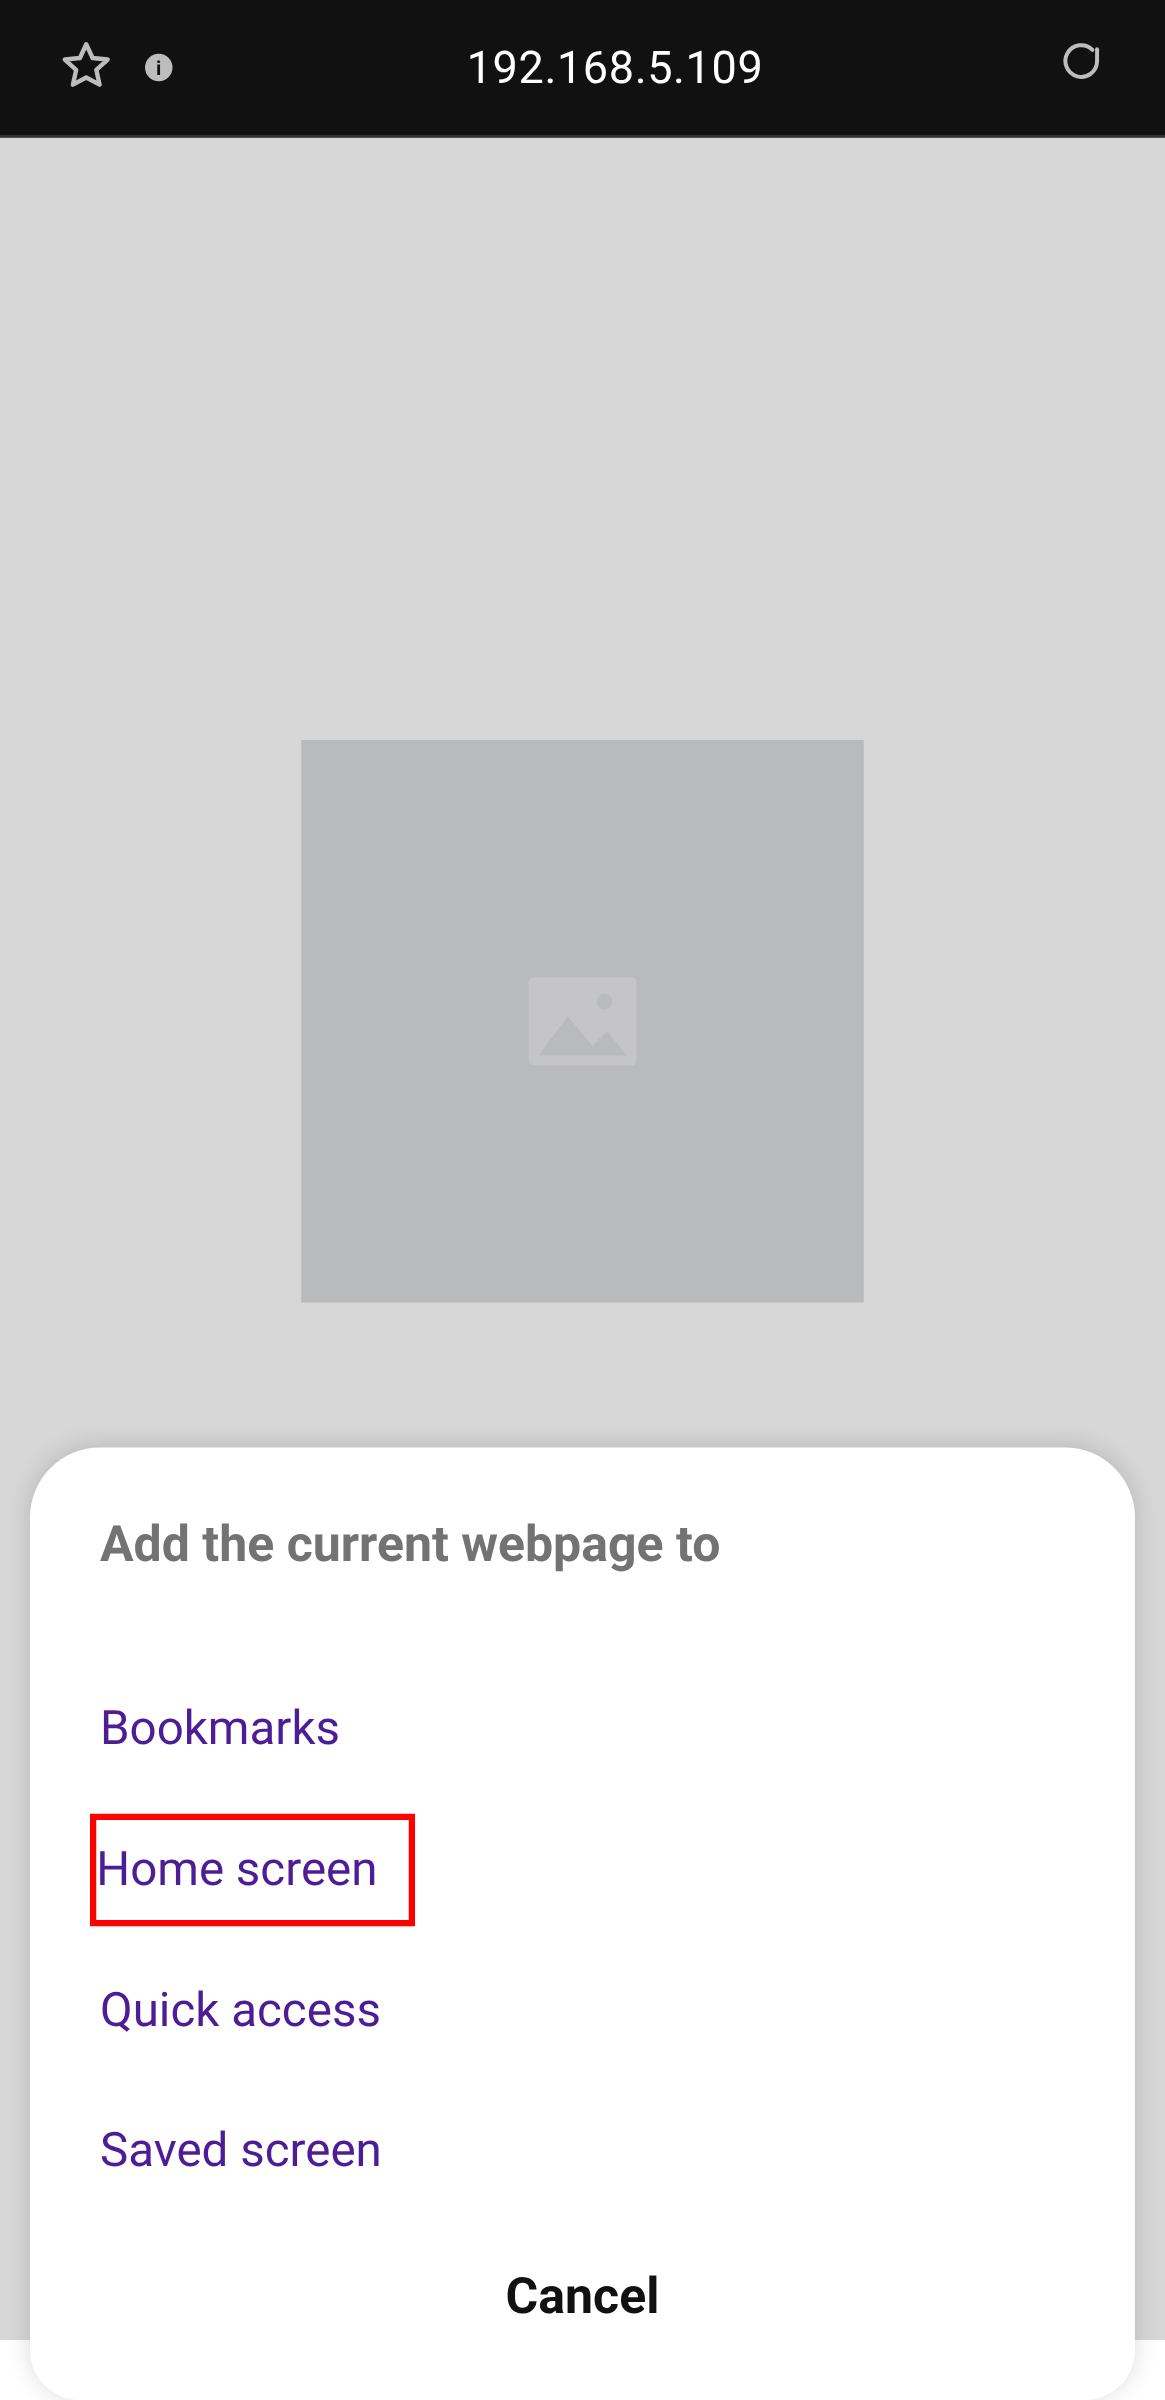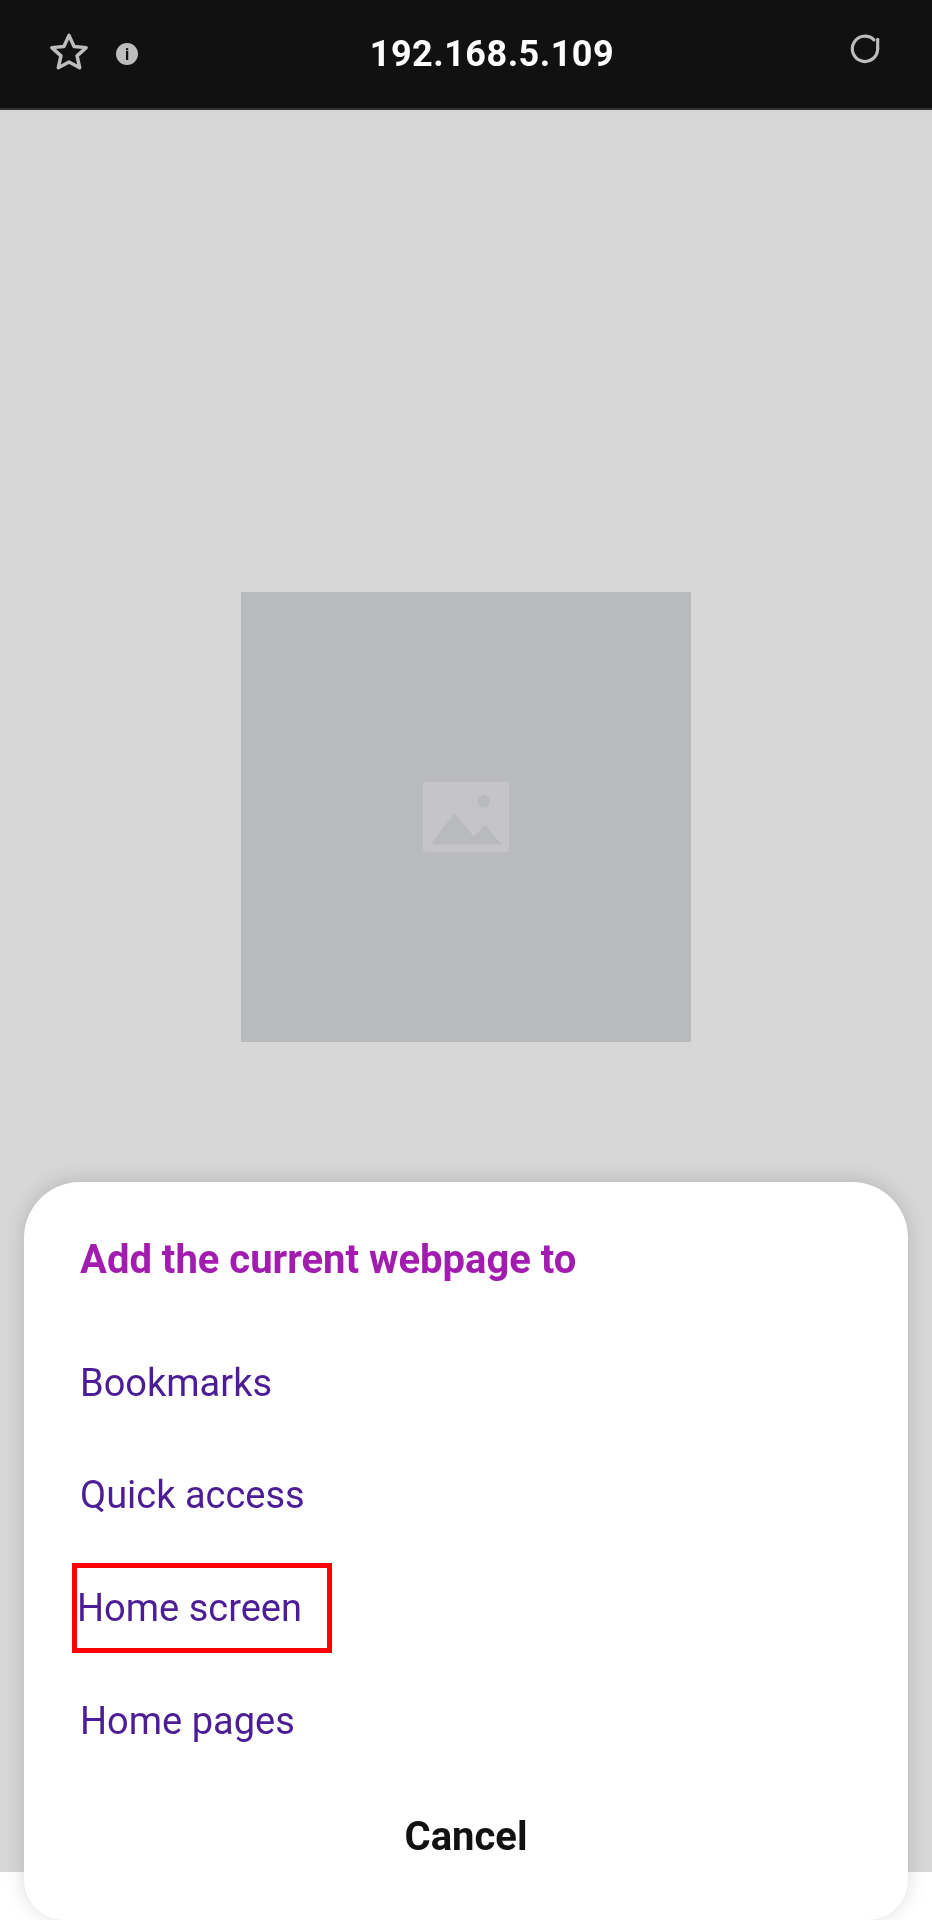--- a/index.html
+++ b/index.html
@@ -30,21 +30,21 @@
       color: #111;
       font-size: 16px;
       font-weight: 700;
       display: flex; align-items: center; justify-content: center;
     }
     .topbар .addr {
       flex: 1;
       text-align: center;
       color: #fff;
       font-size: 36px;
-      font-weight: 700;
+      font-weight: 400;
       letter-spacing: 0.5px;
     }
     .topbар .reload svg { width: 38px; height: 38px; }
     .content {
       position: absolute;
       top: 112px; left: 0; right: 0; bottom: 48px;
       background: #d7d7d7;
       display: flex;
       flex-direction: column;
       align-items: center;
@@ -65,22 +65,22 @@
       position: absolute;
       left: 24px; right: 24px; bottom: 0;
       background: #fff;
       border-radius: 56px 56px 40px 40px;
       padding: 54px 56px 60px 56px;
       box-shadow: 0 -2px 20px rgba(0,0,0,0.15);
     }
     .sheet-title {
       font-size: 40px;
       font-weight: 700;
-      color: #a21caf;
-      margin-bottom: 44px;
+      color: #737373;
+      margin-bottom: 68px;
     }
     .sheet-item {
       font-size: 38px;
       color: #4c1d95;
       padding: 26px 0;
       margin: 8px 0;
       cursor: pointer;
       display: inline-block;
       min-width: 260px;
     }
@@ -126,18 +126,18 @@
     </svg>
   </div>
 </div>
 
 <div class="bottom-strip"></div>
 
 <div class="sheet">
   <div class="sheet-title">Add the current webpage to</div>
 
   <div><span class="sheet-item">Bookmarks</span></div>
+  <div><span class="sheet-item hl">Home screen</span></div>
   <div><span class="sheet-item">Quick access</span></div>
-  <div><span class="sheet-item hl">Home screen</span></div>
-  <div><span class="sheet-item">Home pages</span></div>
+  <div><span class="sheet-item">Saved screen</span></div>
 
   <div class="cancel">Cancel</div>
 </div>
 
 </body></html>

